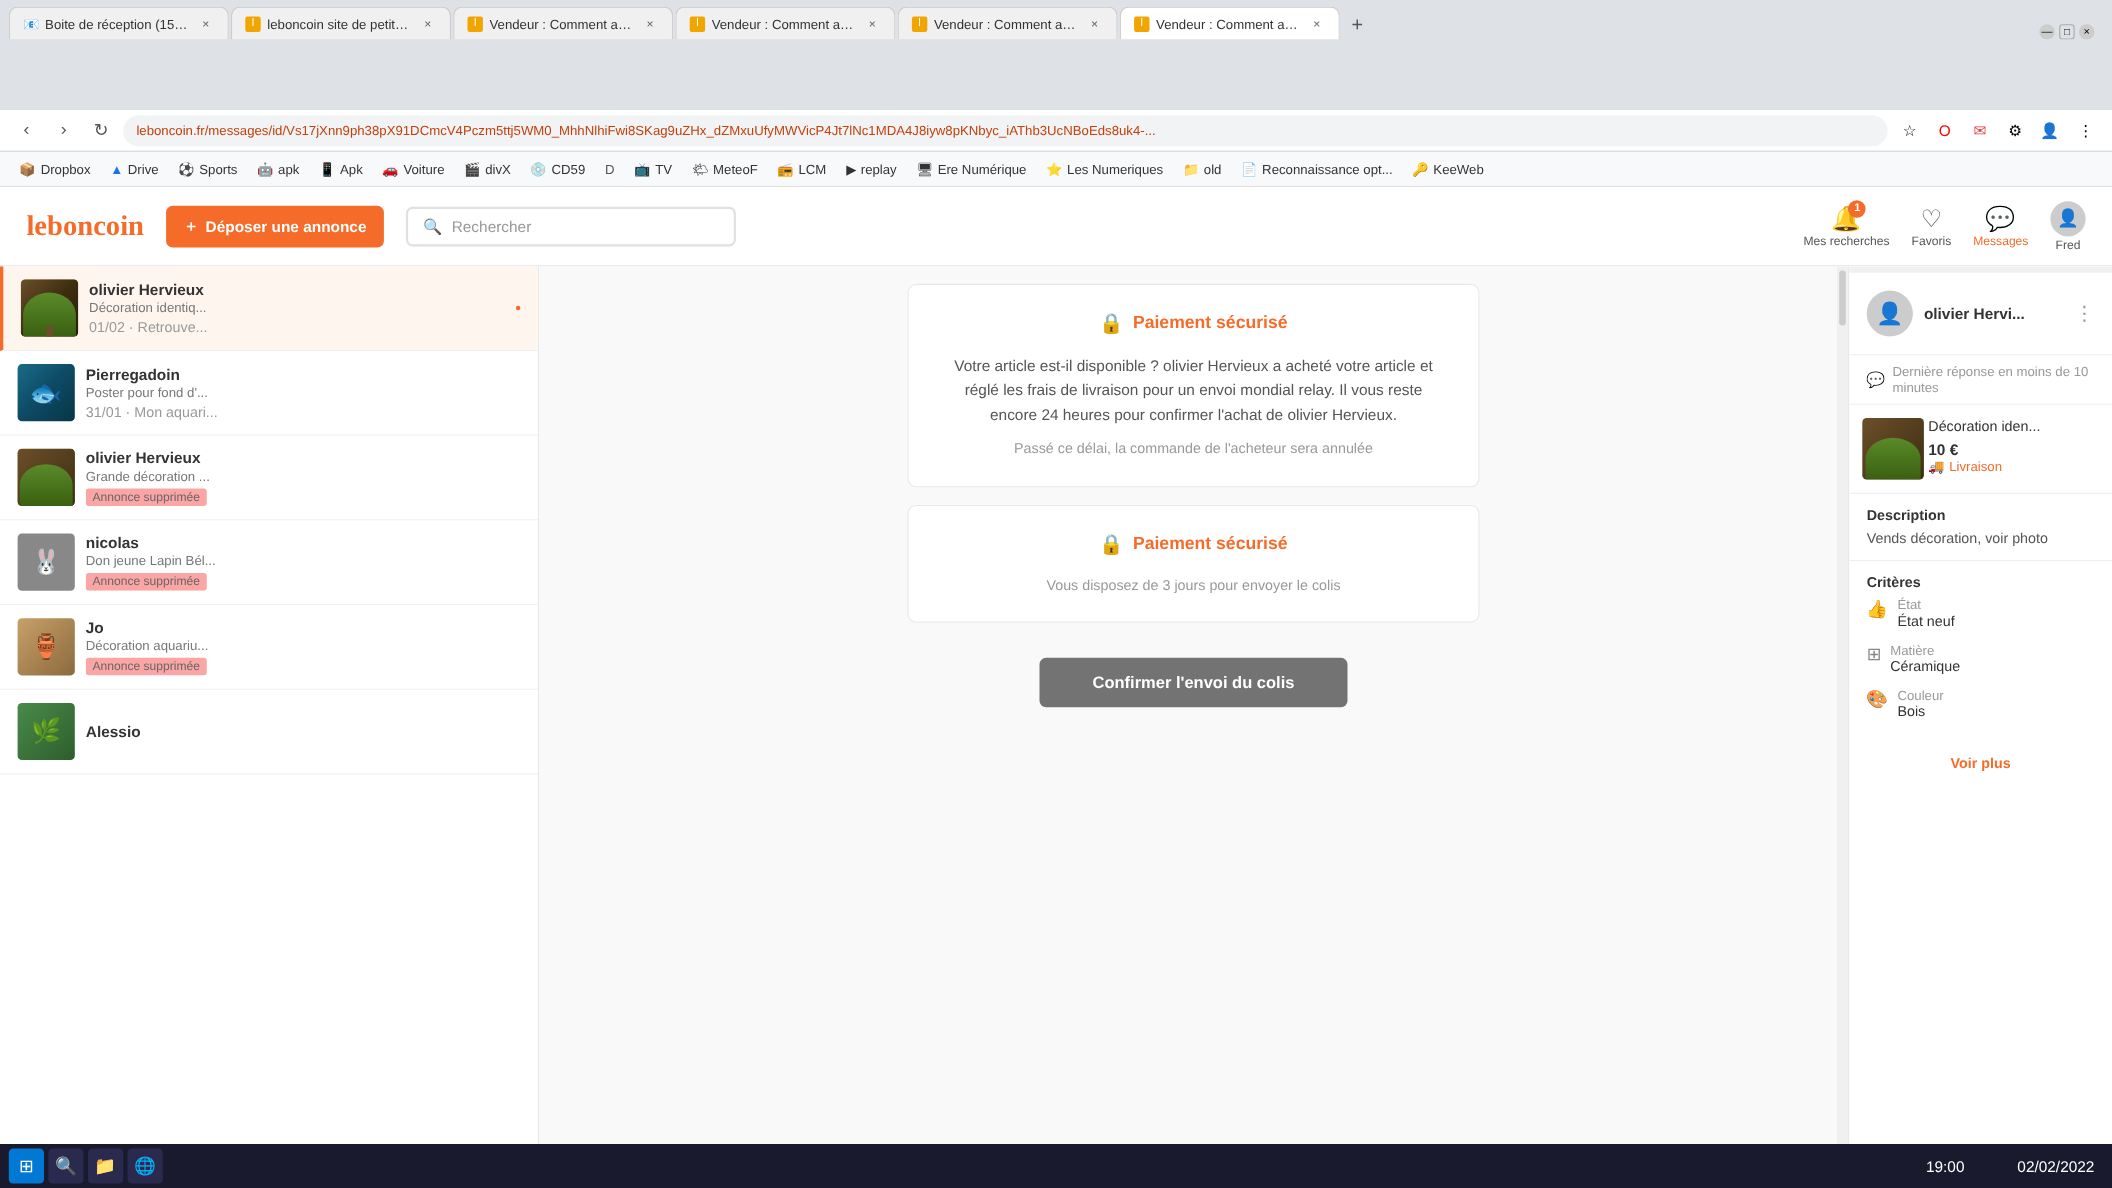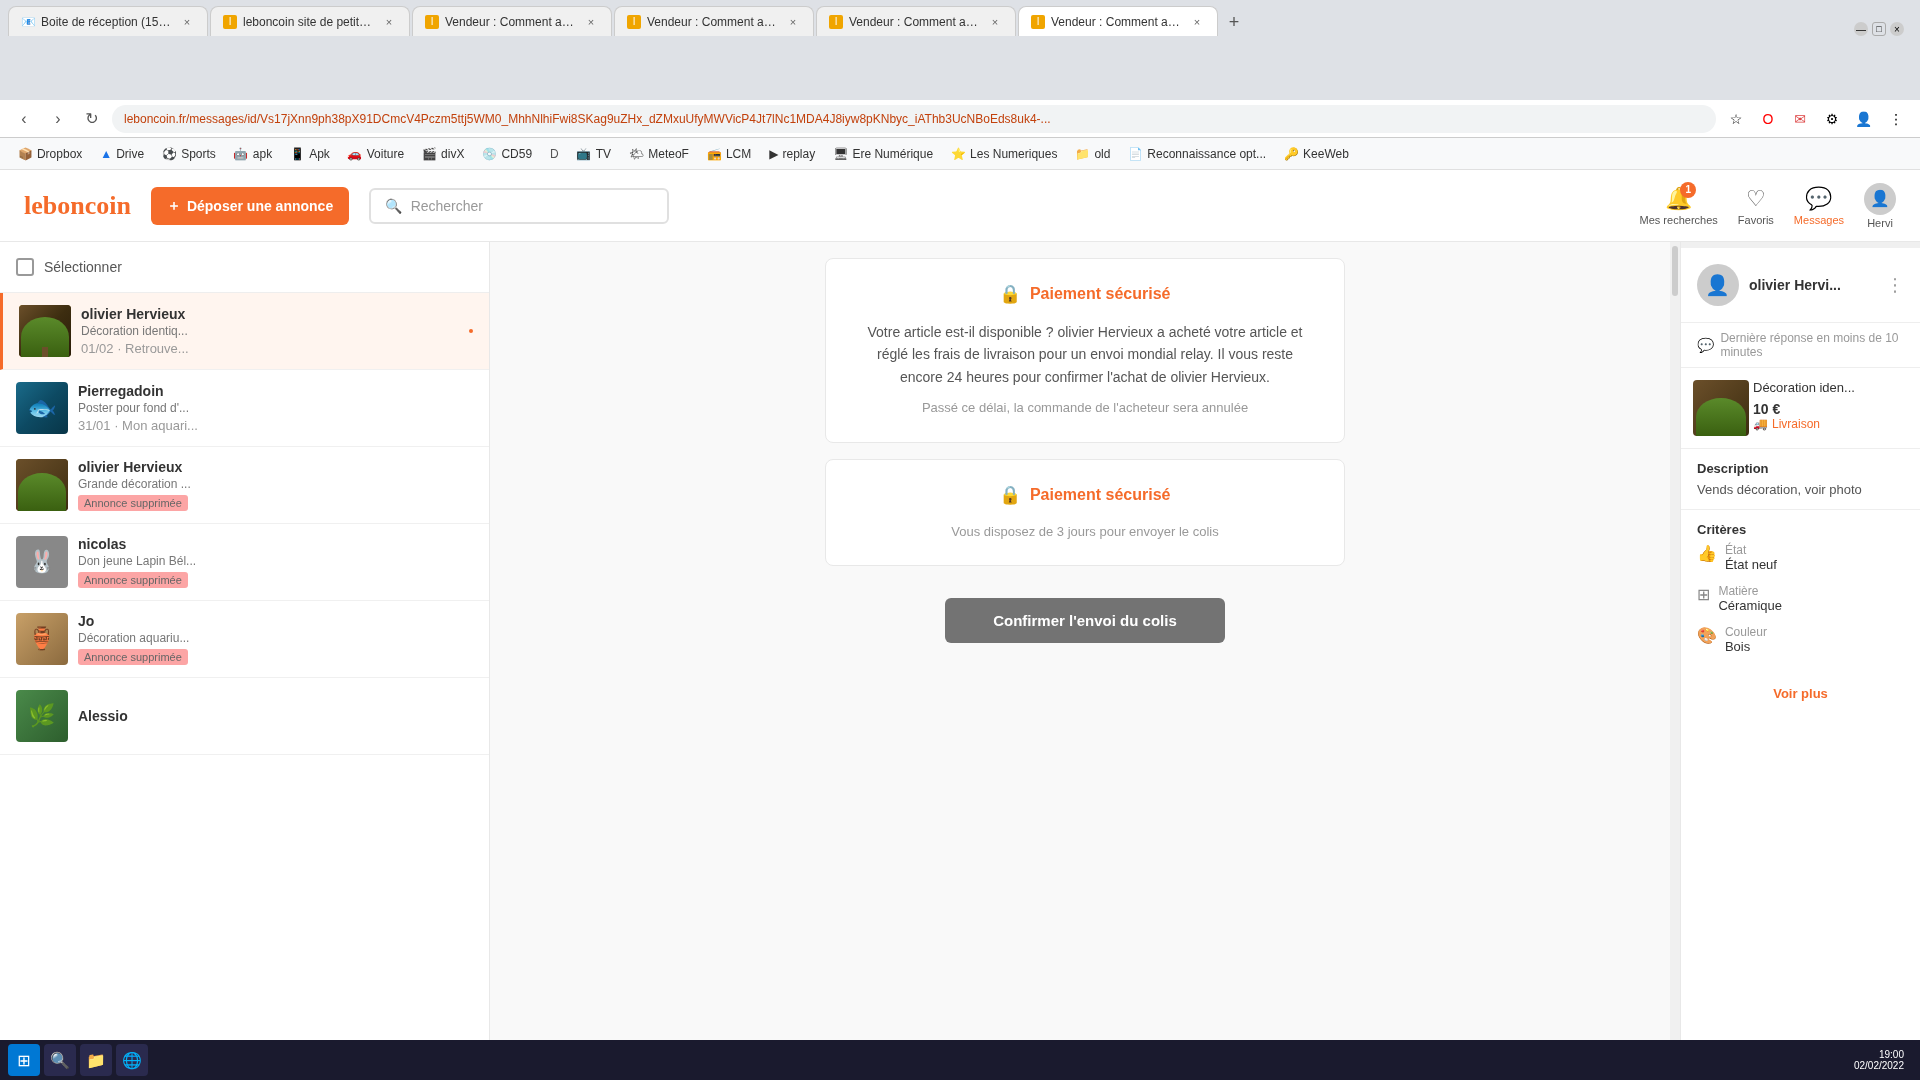--- a/index.html
+++ b/index.html
@@ -272,32 +272,28 @@
         <span class="header-action-label">Favoris</span>
       </div>
       <div class="header-action active">
         <span class="header-action-icon" style="color:#f56b2a;">💬</span>
         <span class="header-action-label" style="color:#f56b2a;">Messages</span>
       </div>
       <div class="header-action">
         <div style="width:32px;height:32px;border-radius:50%;background:#ccc;display:flex;align-items:center;justify-content:center;font-size:16px;">
           <span>👤</span>
         </div>
-        <span class="header-action-label">Hervi</span>
+        <span class="header-action-label">Fred</span>
       </div>
     </div>
   </div>
 
   <div class="body-layout">
 
     <div class="conv-list">
-      <div class="conv-list-header">
-        <div class="select-checkbox"></div>
-        <span class="select-label">Sélectionner</span>
-      </div>
       <div class="conv-items">
 
         <div class="conv-item active">
           <div class="conv-avatar avatar-bonsai">
             <div style="width:100%;height:100%;background:linear-gradient(135deg,#6b4f2a,#3d2d10,#2a1d08);display:flex;align-items:flex-end;justify-content:center;overflow:hidden;">
               <div style="width:48px;height:40px;background:linear-gradient(to bottom,#5a8a2a,#3a6010);border-radius:50% 50% 0 0;position:relative;">
                 <div style="position:absolute;bottom:-2px;left:50%;transform:translateX(-50%);width:6px;height:12px;background:#6b4f2a;"></div>
               </div>
             </div>
           </div>
@@ -469,17 +465,17 @@
     </div>
   </div>
 </div>
 
 <div style="position:fixed;bottom:0;left:0;right:0;height:40px;background:#1a1a2e;display:flex;align-items:center;padding:0 8px;gap:4px;z-index:1000;">
   <div style="width:32px;height:32px;background:#0078d4;border-radius:4px;display:flex;align-items:center;justify-content:center;color:#fff;font-size:16px;cursor:pointer;">⊞</div>
   <div style="width:32px;height:32px;background:#2a2a4e;border-radius:4px;display:flex;align-items:center;justify-content:center;font-size:16px;cursor:pointer;">🔍</div>
   <div style="width:32px;height:32px;background:#2a2a4e;border-radius:4px;display:flex;align-items:center;justify-content:center;font-size:16px;cursor:pointer;">📁</div>
   <div style="width:32px;height:32px;background:#2a2a4e;border-radius:4px;display:flex;align-items:center;justify-content:center;font-size:16px;cursor:pointer;">🌐</div>
   <div style="flex:1;"></div>
-  <div style="display:flex;flex-direction:column;align-items:flex-end;color:#fff;font-size:10px;margin-right:8px;">
+  <div style="display:flex;flex-direction:row;align-items:flex-end;color:#fff;font-size:14px;margin-right:8px;gap:48px;">
     <span>19:00</span>
     <span>02/02/2022</span>
   </div>
 </div>
 
 </body></html>

